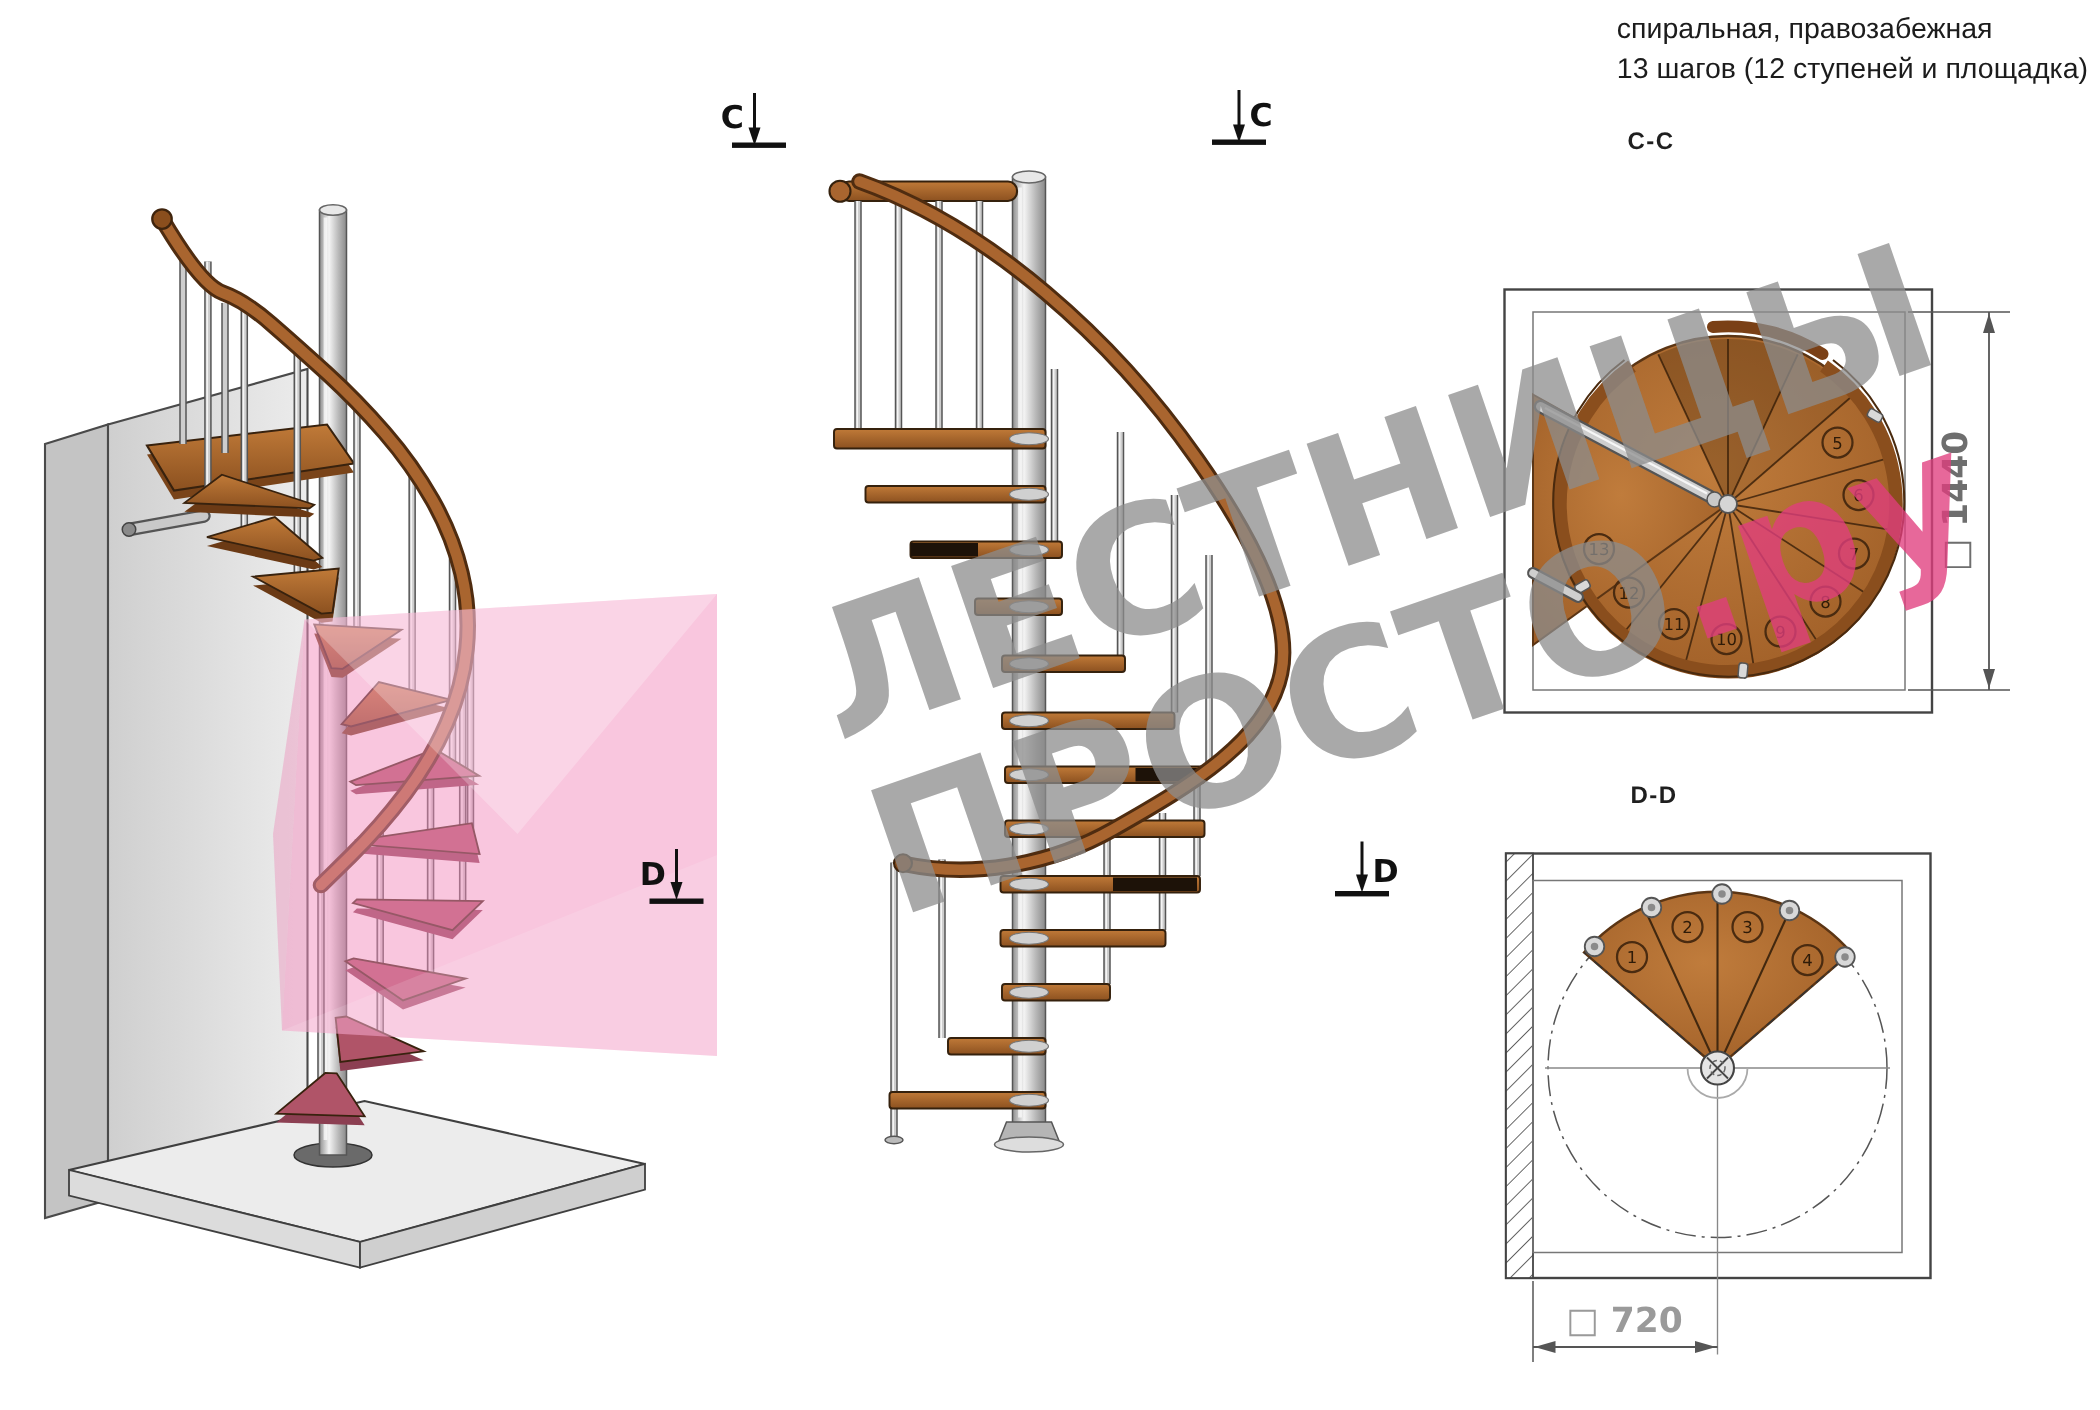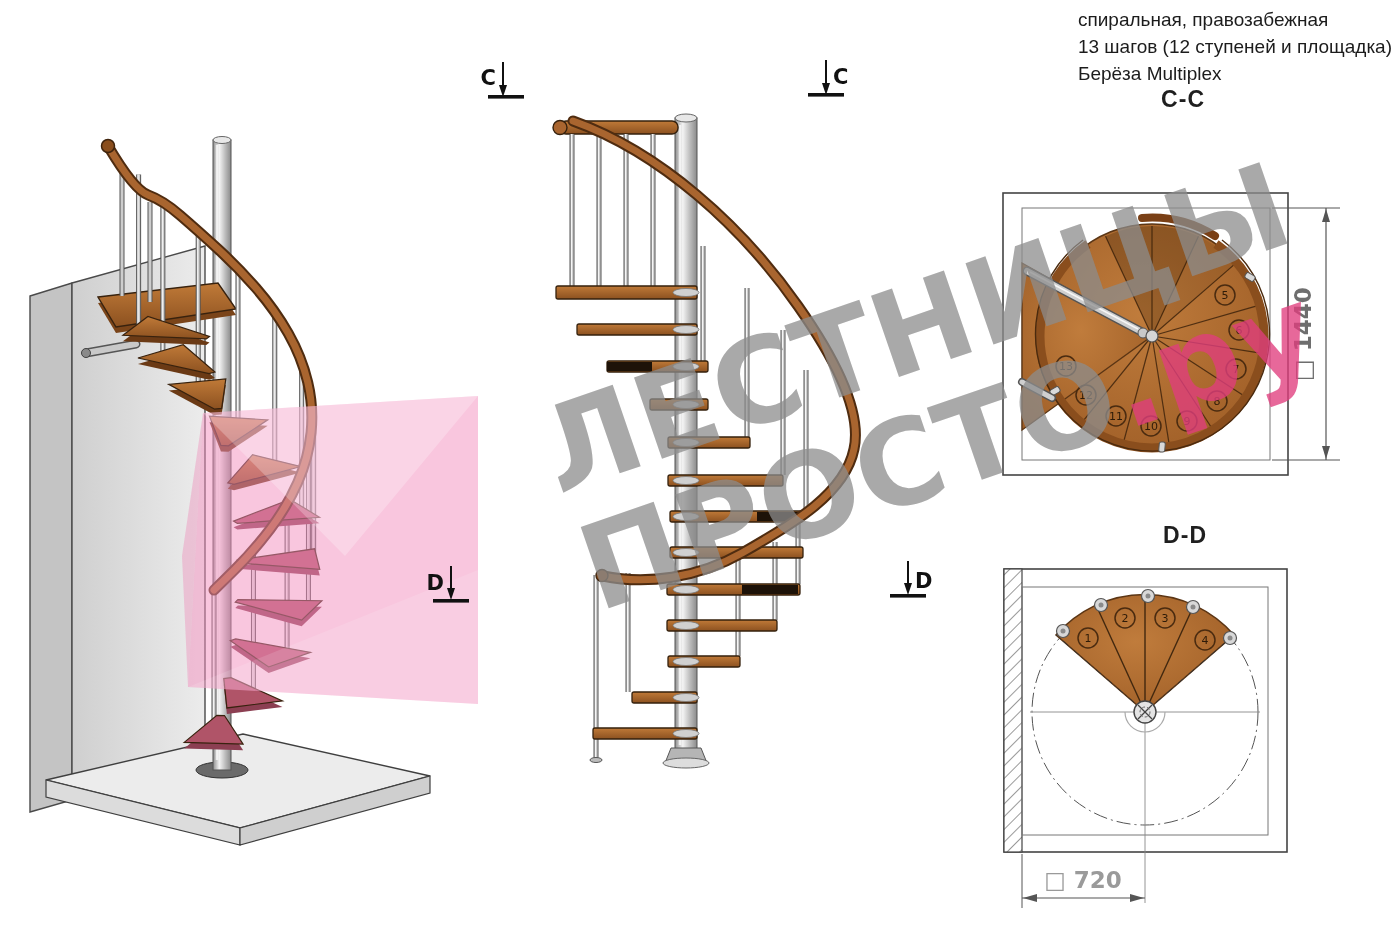--- a/index.html
+++ b/index.html
@@ -1,20 +1,20 @@
 <!DOCTYPE html>
 <html><head>
 <meta charset="utf-8">
 <style>
   html,body{margin:0;padding:0;background:#ffffff;width:1400px;height:940px;overflow:hidden;}
   #canvas{position:relative;width:1400px;height:940px;background:#fff;font-family:"Liberation Sans","DejaVu Sans",sans-serif;}
   #main-svg{position:absolute;left:0;top:0;z-index:1;}
   .hdr{position:absolute;right:8px;top:6px;font-size:19px;line-height:27px;color:#1c1c1c;z-index:6;}
   .hdr span{display:block;}
-  .view-title{position:absolute;font-size:23px;font-weight:bold;color:#1f1f1f;letter-spacing:1px;width:120px;text-align:right;z-index:6;}
+  .view-title{position:absolute;font-size:16px;font-weight:bold;color:#1f1f1f;letter-spacing:1px;width:120px;text-align:left;z-index:6;}
   #title-cc{left:1085px;top:86px;}
   #title-dd{left:1087px;top:522px;}
   .watermark{position:absolute;left:525px;top:398px;z-index:5;pointer-events:none;
      font-weight:bold;font-size:118px;line-height:1.05;letter-spacing:1px;white-space:nowrap;
      transform:rotate(-19deg);transform-origin:0 0;color:rgba(140,140,140,0.75);font-family:"DejaVu Sans",sans-serif;}
   .watermark .wm-pink{color:rgba(224,62,126,0.78);}
 </style>
 </head>
 <body>
 
@@ -397,21 +397,20 @@
       <polygon points="904,583 912,583 908,595" fill="#111"></polygon>
       <rect x="890" y="594" width="36" height="3.6" fill="#111"></rect>
       <text x="915" y="588" text-anchor="start">D</text>
     </g>
   </g>
 </svg>
 
 <div class="hdr">
   <span>спиральная, правозабежная</span>
   <span>13 шагов (12 ступеней и площадка)</span>
-  <span>Берёза Multiplex</span>
 </div>
 
 <div id="title-cc" class="view-title">C-C</div>
 <div id="title-dd" class="view-title">D-D</div>
 
 <div class="watermark">
   <span>ЛЕСТНИЦЫ</span><br>
   <span>ПРОСТО</span><span class="wm-pink">.ру</span>
 </div>
 

